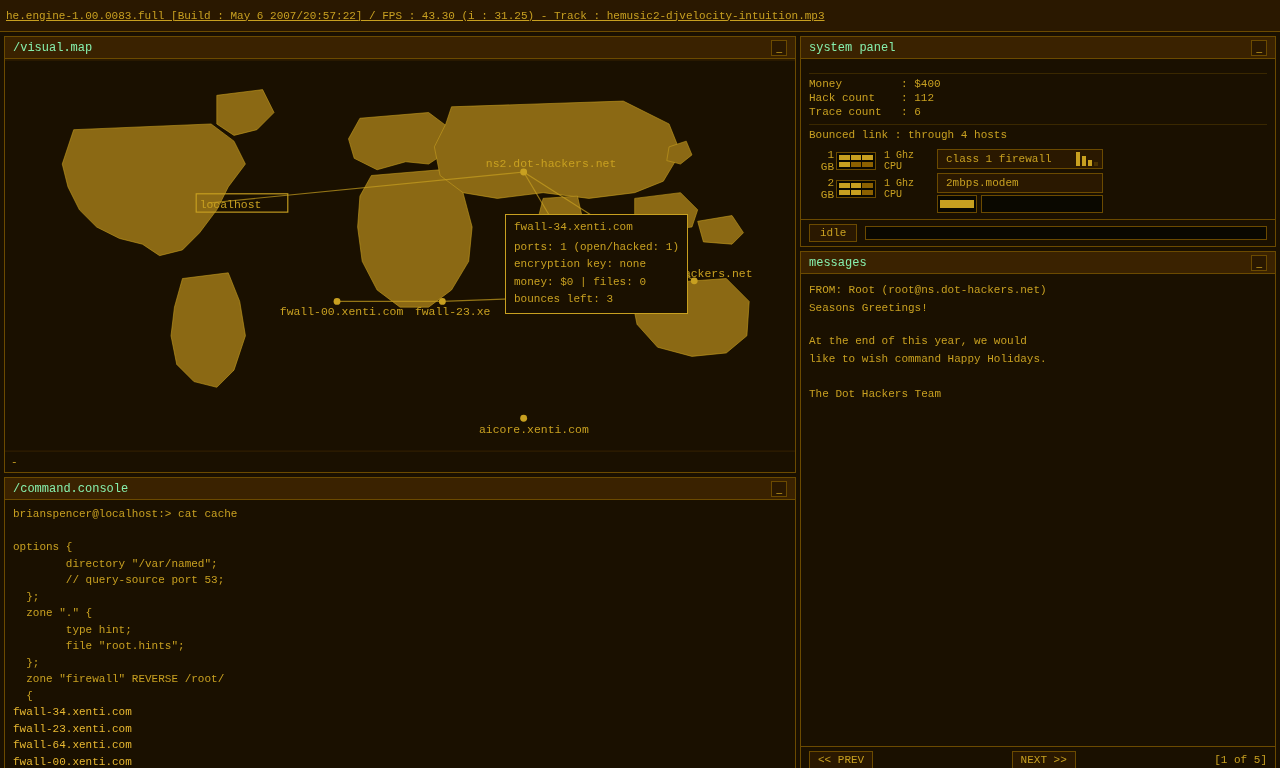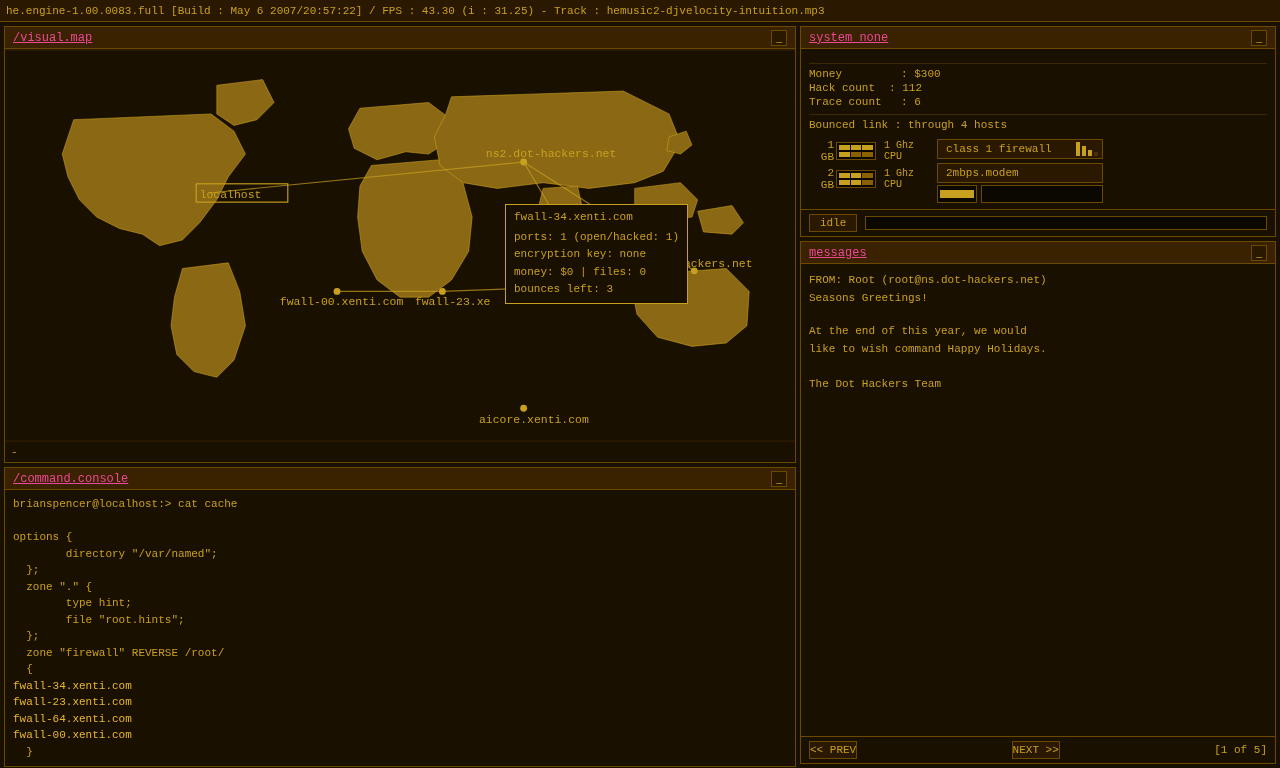--- a/index.html
+++ b/index.html
@@ -12,24 +12,25 @@
       height: 768px;
       overflow: hidden;
     }
 
     
     #titlebar {
       background: #2a1800;
       color: #c8a020;
       font-size: 11px;
       padding: 2px 6px;
-      height: 22px;
+      height: 32px;
       display: flex;
       align-items: center;
       border-bottom: 1px solid #6b4a00;
+      text-decoration: underline;
     }
 
     
     #main-layout {
       display: flex;
       height: calc(768px - 22px);
       gap: 0;
     }
 
     #left-column {
@@ -60,23 +61,22 @@
       background: #3a2200;
       border-bottom: 1px solid #6b4a00;
       padding: 2px 8px;
       display: flex;
       align-items: center;
       justify-content: space-between;
       height: 22px;
     }
 
     .panel-title {
-      color: #ec4899;
+      color: #86efac;
       font-size: 12px;
-      text-decoration: underline;
     }
 
     .panel-minimize {
       color: #c8a020;
       cursor: pointer;
       font-size: 10px;
       background: #2a1800;
       border: 1px solid #6b4a00;
       padding: 0 4px;
       line-height: 14px;
@@ -344,21 +344,21 @@
       align-items: center;
       justify-content: space-between;
       padding: 4px 8px;
       border-top: 1px solid #6b4a00;
     }
 
     .nav-btn {
       background: #2a1800;
       border: 1px solid #6b4a00;
       color: #c8a020;
-      padding: 2px 0;
+      padding: 2px 8px;
       cursor: pointer;
       font-family: 'Courier New', monospace;
       font-size: 11px;
     }
 
     #msg-counter {
       color: #c8a020;
       font-size: 11px;
     }
   </style>
@@ -454,20 +454,21 @@
     <div class="panel" id="command-console">
       <div class="panel-titlebar">
         <span class="panel-title">/command.console</span>
         <button class="panel-minimize">_</button>
       </div>
       <div id="console-content">
         <div class="console-line">brianspencer@localhost:&gt; cat cache</div>
         <div class="console-line">&nbsp;</div>
         <div class="console-line">options {</div>
         <div class="console-line">        directory "/var/named";</div>
+        <div class="console-line">        // query-source port 53;</div>
         <div class="console-line">  };</div>
         <div class="console-line">  zone "." {</div>
         <div class="console-line">        type hint;</div>
         <div class="console-line">        file "root.hints";</div>
         <div class="console-line">  };</div>
         <div class="console-line">  zone "firewall" REVERSE /root/</div>
         <div class="console-line">  {</div>
         <div class="console-line console-link">fwall-34.xenti.com</div>
         <div class="console-line console-link">fwall-23.xenti.com</div>
         <div class="console-line console-link">fwall-64.xenti.com</div>
@@ -476,32 +477,32 @@
 
       </div>
     </div>
 
   </div>
 
   <div id="right-column">
 
     <div class="panel" id="system-panel">
       <div class="panel-titlebar">
-        <span class="panel-title">system none</span>
+        <span class="panel-title">system panel</span>
         <button class="panel-minimize">_</button>
       </div>
       <div id="system-content">
         <div style="margin: 8px 0 4px 0; border-top: 1px solid #3a2800;"></div>
         <div class="sys-row">
           <span class="sys-label" style="min-width:80px;">Money</span>
-          <span class="sys-value" style="margin-left:12px;">: $300</span>
+          <span class="sys-value" style="margin-left:12px;">: $400</span>
         </div>
         <div class="sys-row">
           <span class="sys-label" style="min-width:80px;">Hack count</span>
-          <span class="sys-value" style="text-align:right;">: 112</span>
+          <span class="sys-value" style="margin-left:12px;text-align:right;">: 112</span>
         </div>
         <div class="sys-row">
           <span class="sys-label" style="min-width:80px;">Trace count</span>
           <span class="sys-value" style="margin-left:12px;">: 6</span>
         </div>
         <div style="margin: 6px 0 4px 0; border-top: 1px solid #3a2800;"></div>
         <div class="sys-row">
           <span>Bounced link : through 4 hosts</span>
         </div>
 

